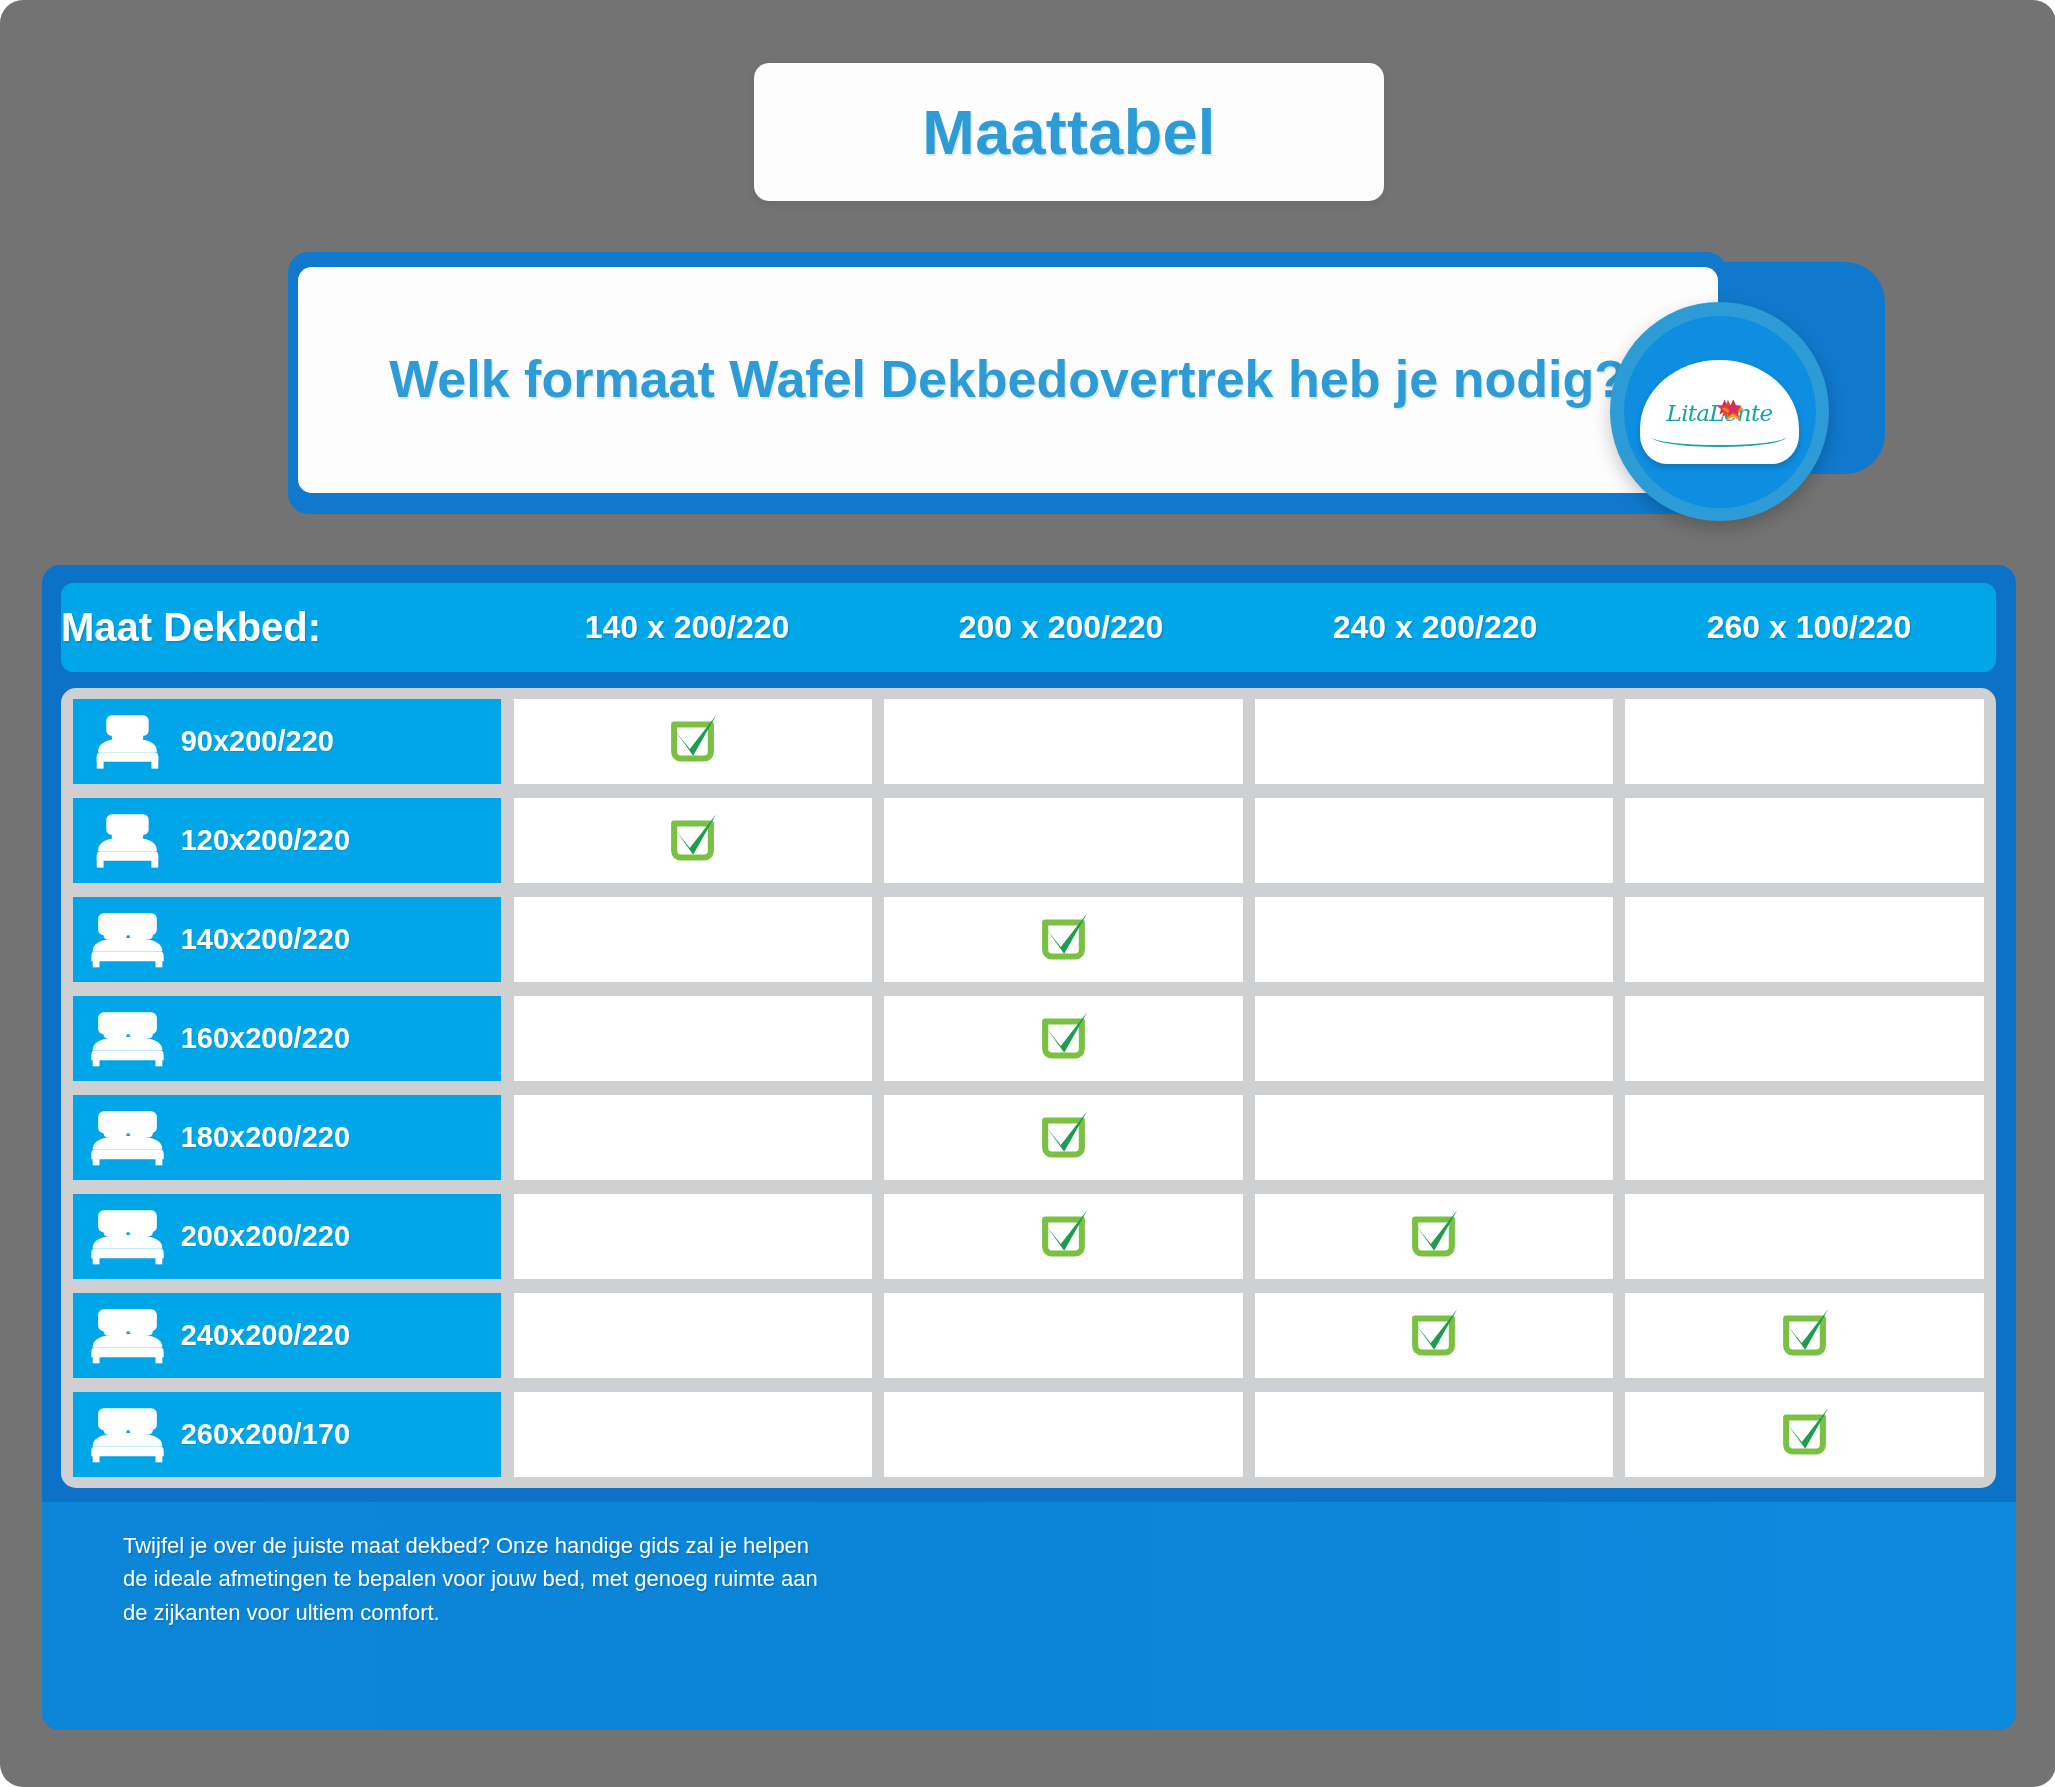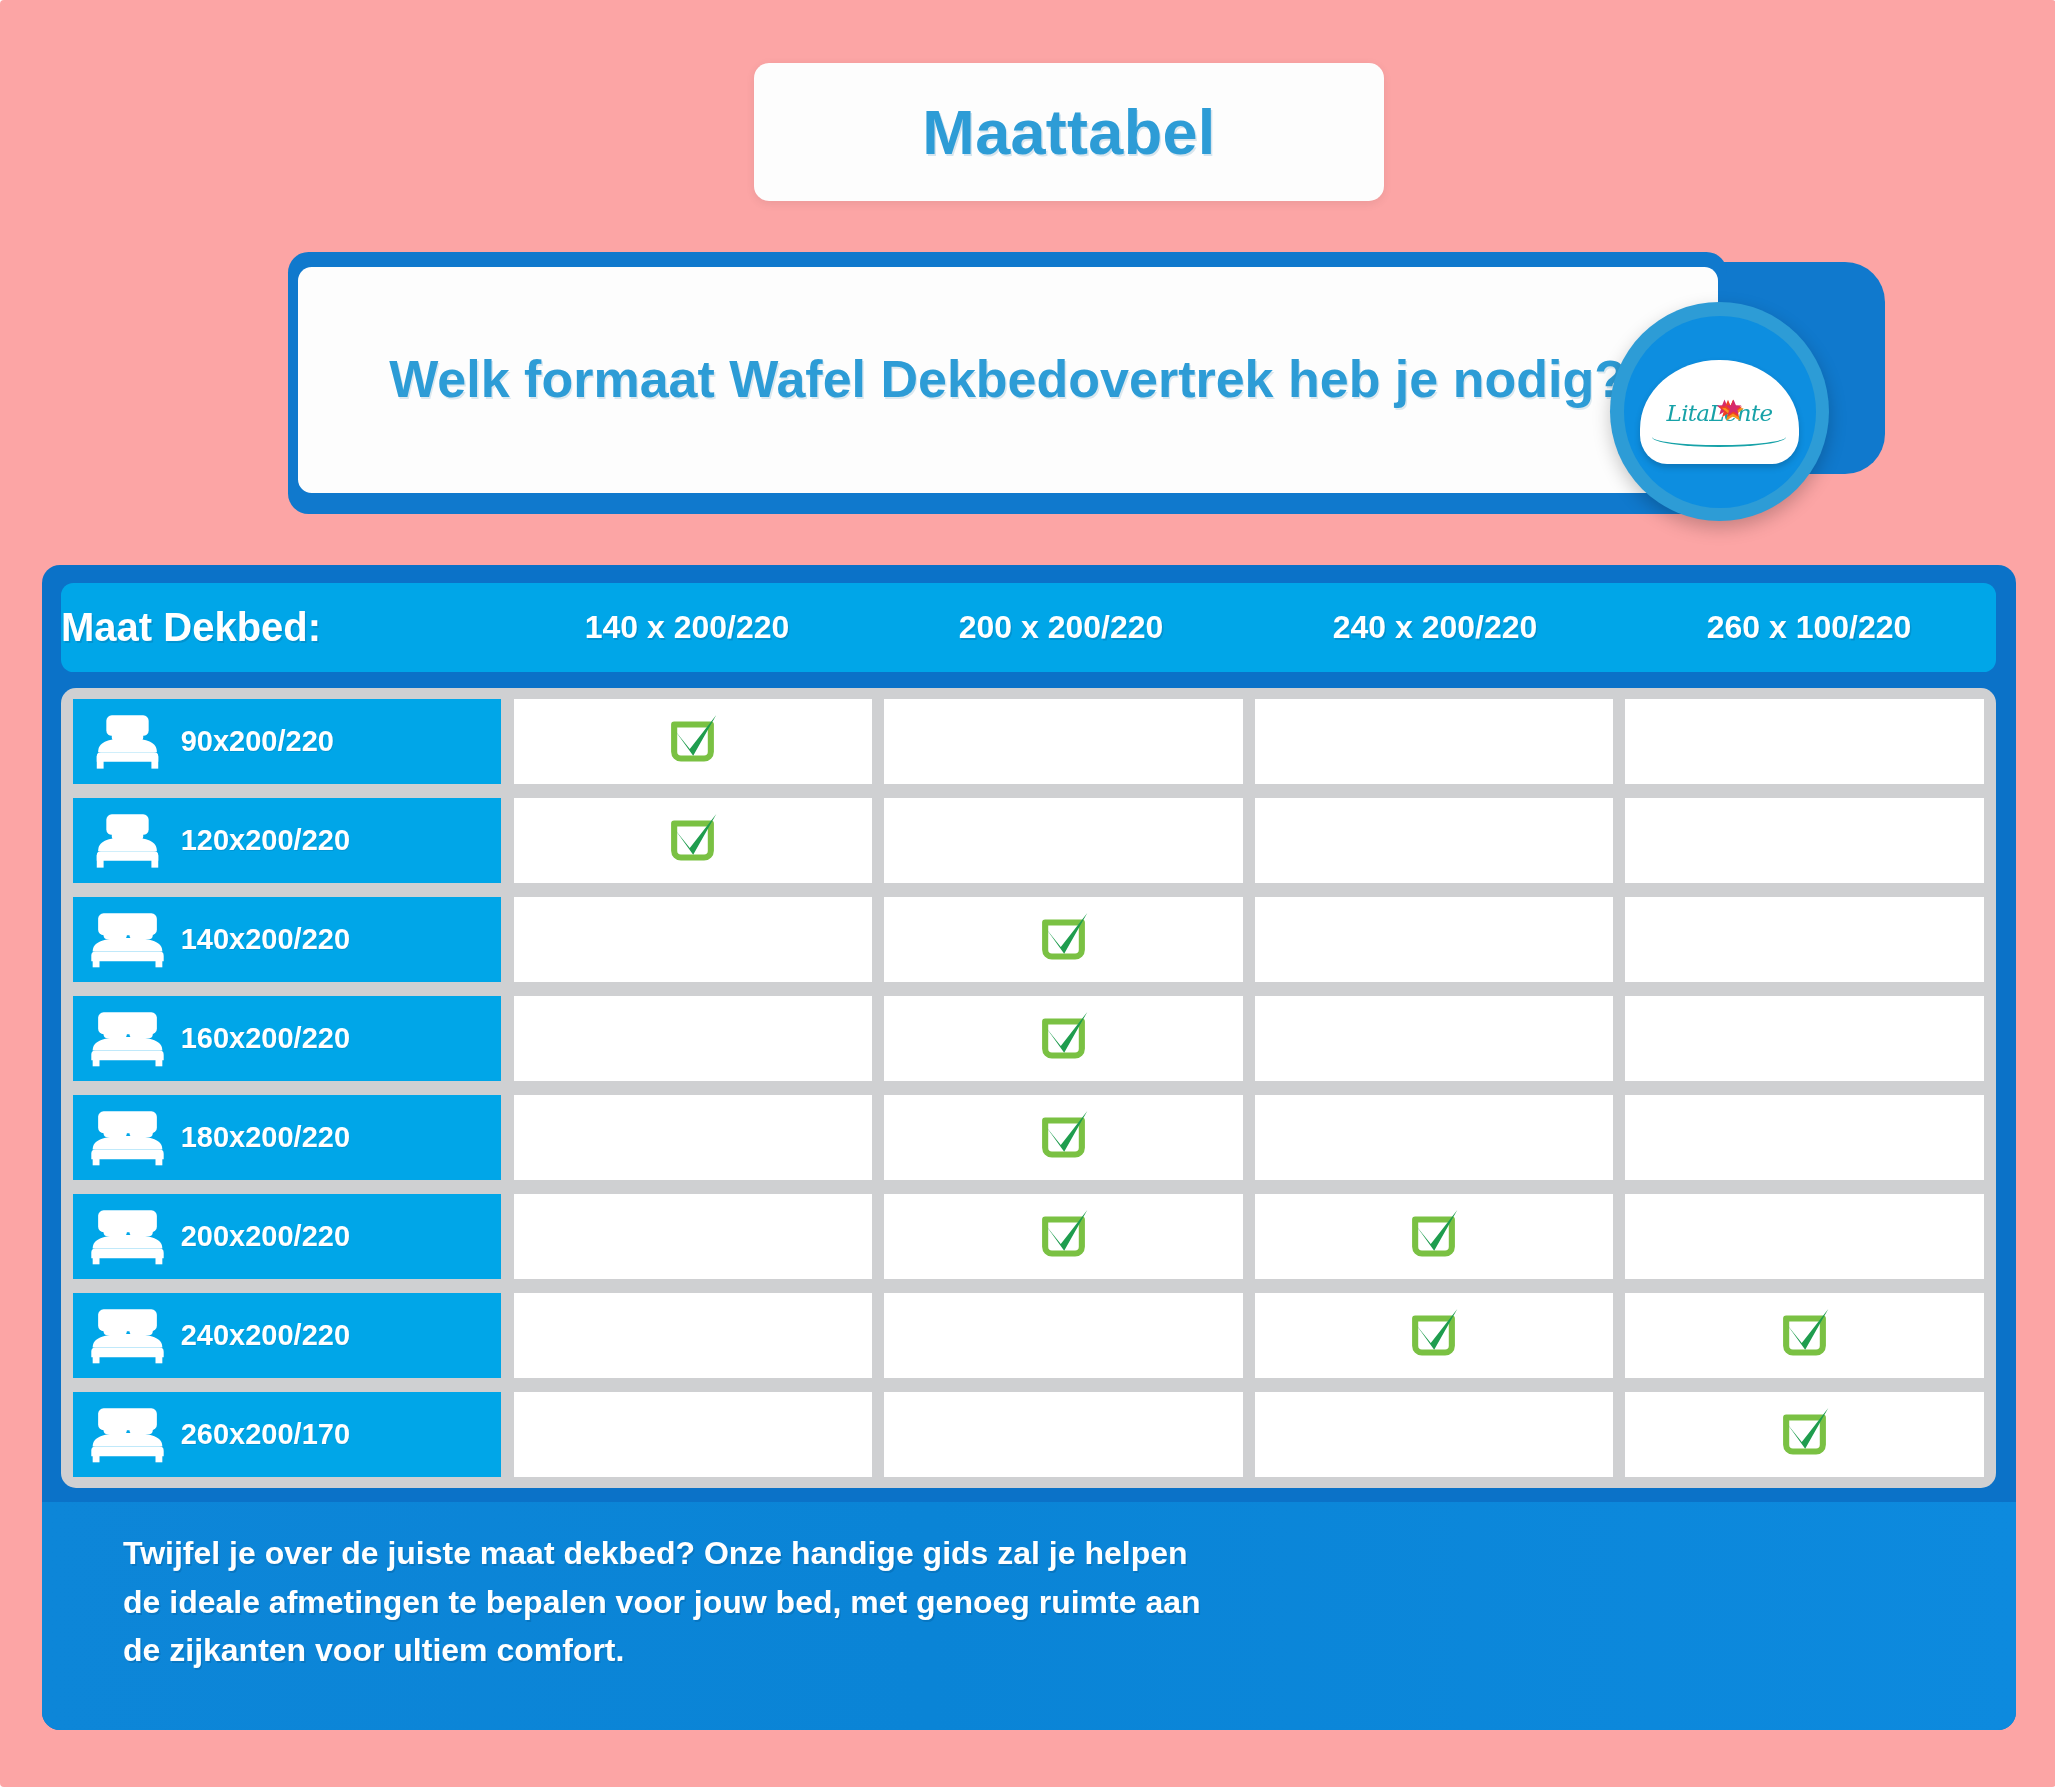--- a/index.html
+++ b/index.html
@@ -7,22 +7,22 @@
     width:2056px;height:1787px;
     background:#ffffff;
     font-family:"Liberation Sans",sans-serif;
     overflow:hidden;
   }
 
   
   #page{
     position:relative;
     width:2056px;height:1787px;
-    background:#fca5a5;
-    border-radius:4px;
+    background:#737373;
+    border-radius:23px;
     overflow:hidden;
   }
 
   
   #title-card{
     position:absolute;
     left:754px;top:63px;
     width:630px;height:138px;
     background:#fdfdfd;
     border-radius:15px;
@@ -193,21 +193,21 @@
   
   #panel-footer{
     position:absolute;
     left:0;top:937px;
     width:1974px;height:228px;
     background:linear-gradient(90deg,#0d86d8 0%,#0a84d6 45%,#0d8ade 100%);
     box-sizing:border-box;
     padding:27px 48px 0 81px;
   }
   #footer-text{
-    color:#ffffff;font-weight:bold;font-size:32px;line-height:1.52;
+    color:#ffffff;font-weight:normal;font-size:22px;line-height:1.52;
     text-shadow:1.4px 2.1px 0 rgba(0,70,120,.22);
     white-space:pre-line;
   }
 </style>
 </head>
 <body>
 
 <div id="page">
 
   <div id="title-card">

